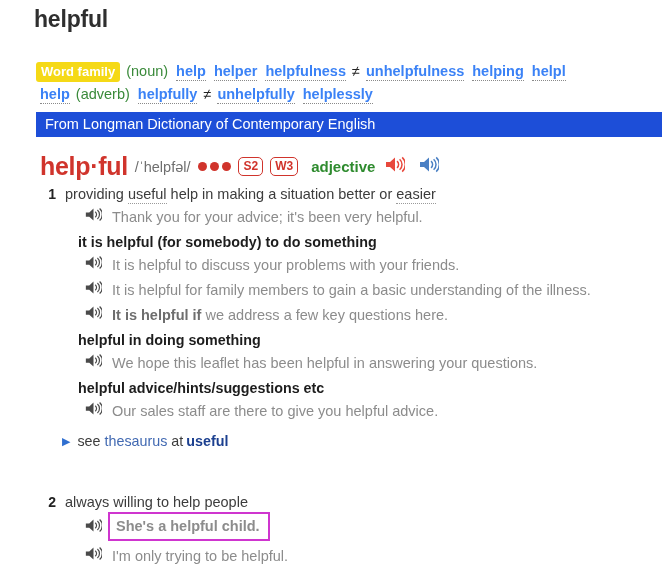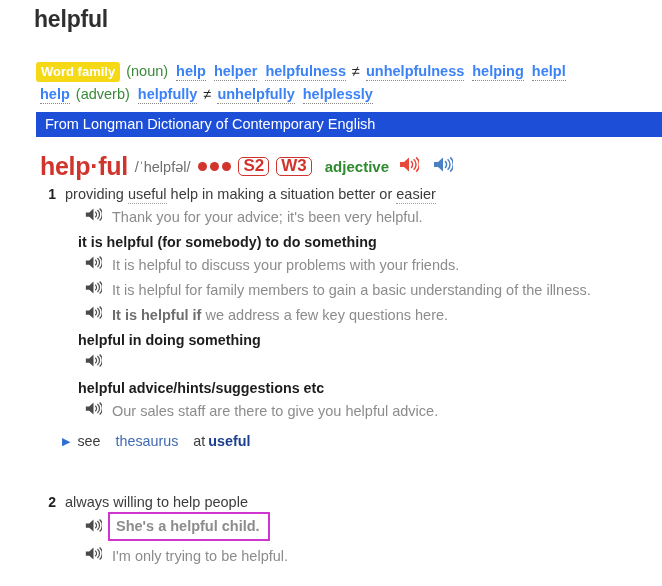--- a/index.html
+++ b/index.html
@@ -98,21 +98,21 @@
   .freq-dot {
     width: 9px; height: 9px;
     border-radius: 50%;
     background: #d0342c;
     display: inline-block;
   }
   .lvl-badge {
     margin-left: 7px;
     border: 1.6px solid #d0342c;
     color: #d0342c;
-    font-size: 17px;
+    font-size: 12px;
     font-weight: bold;
     border-radius: 5px;
     padding: 1px 4px 2px 4px;
     line-height: 14px;
   }
   .pos-label {
     margin-left: 13px;
     color: #2e8b2e;
     font-weight: bold;
     font-size: 15px;
@@ -178,21 +178,21 @@
     color: #3c3c3c;
     display: flex;
     align-items: center;
   }
   .tri {
     color: #2f6fd0;
     font-size: 11px;
     margin-right: 7px;
     line-height: 1;
   }
-  .thesaurus-link { color: #4169b2; margin: 0 15px; text-align: right; }
+  .thesaurus-link { color: #4169b2; margin: 0 4px; text-align: right; }
   .thesaurus-target { font-weight: bold; color: #1b3f8f; margin-left: 3px; }
 
   
   .hl-box {
     border: 2.5px solid #cf35cf;
     padding: 2px 8px 3px 6px;
     margin-left: 6px;
     margin-top: -3px;
     display: inline-block;
     font-weight: bold;
@@ -307,20 +307,21 @@
 
     <div class="example">
       <span class="spk">
         <svg width="17" height="15" viewBox="0 0 20 17" aria-hidden="true">
           <path d="M1 6 h4 L10 1.5 v14 L5 11 H1 z" fill="#4a4a4a"></path>
           <path d="M12 5.2 a4.2 4.2 0 0 1 0 6.6" stroke="#4a4a4a" stroke-width="1.4" fill="none"></path>
           <path d="M14.6 3.2 a7 7 0 0 1 0 10.6" stroke="#4a4a4a" stroke-width="1.4" fill="none"></path>
           <path d="M17.2 1.4 a9.6 9.6 0 0 1 0 14.2" stroke="#4a4a4a" stroke-width="1.4" fill="none"></path>
         </svg>
       </span>
+      <span class="etext">We hope this leaflet has been helpful in answering your questions.</span>
     </div>
 
     <div class="collocation">helpful advice/hints/suggestions etc</div>
 
     <div class="example">
       <span class="spk">
         <svg width="17" height="15" viewBox="0 0 20 17" aria-hidden="true">
           <path d="M1 6 h4 L10 1.5 v14 L5 11 H1 z" fill="#4a4a4a"></path>
           <path d="M12 5.2 a4.2 4.2 0 0 1 0 6.6" stroke="#4a4a4a" stroke-width="1.4" fill="none"></path>
           <path d="M14.6 3.2 a7 7 0 0 1 0 10.6" stroke="#4a4a4a" stroke-width="1.4" fill="none"></path>

